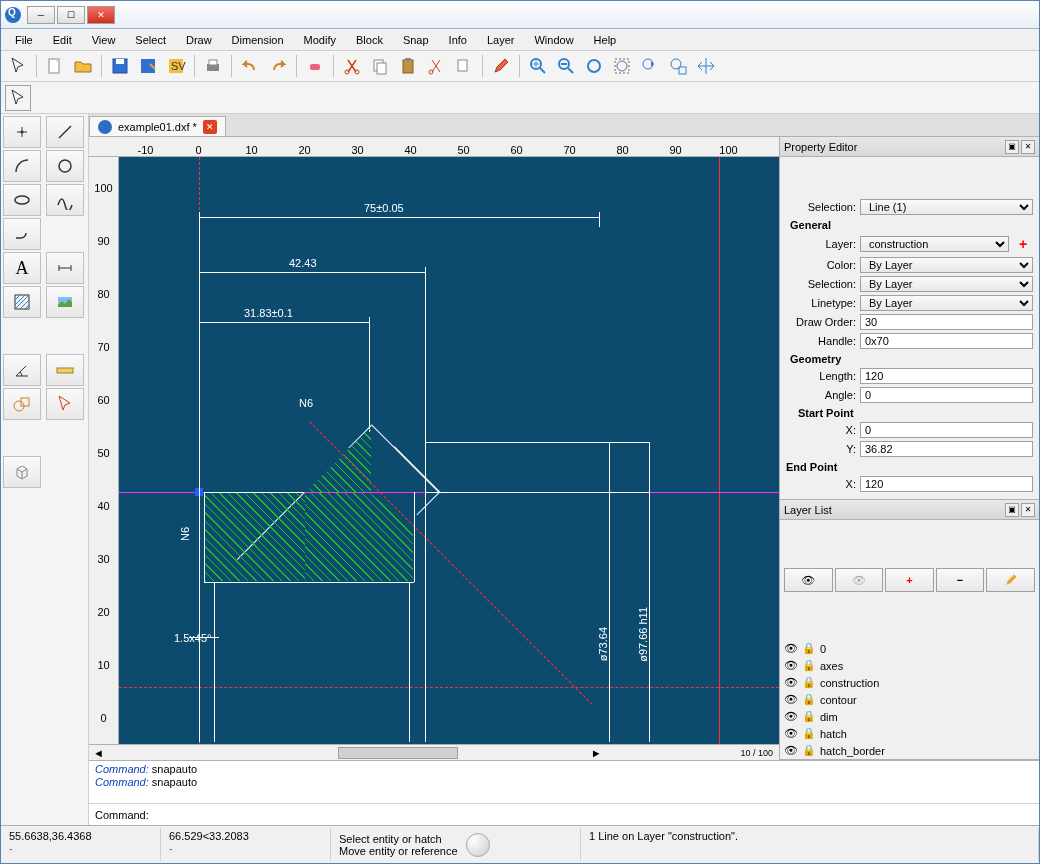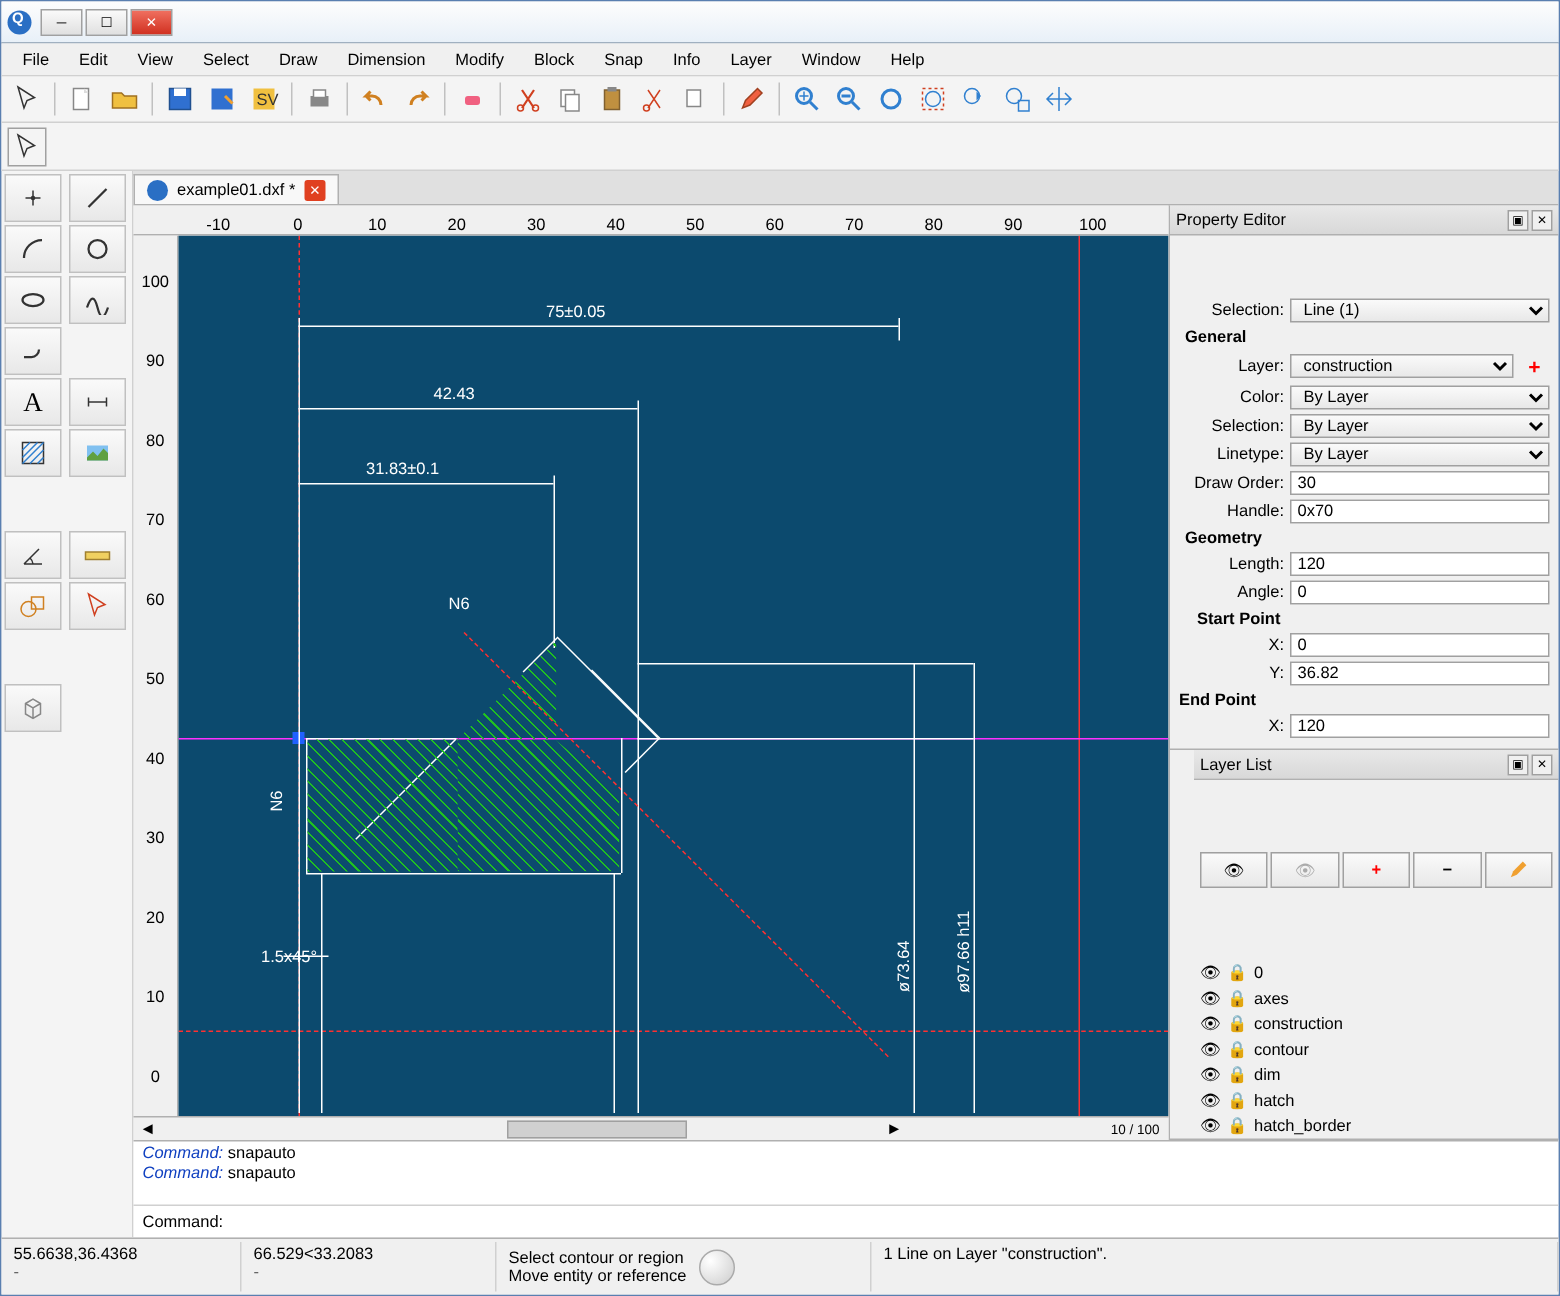--- a/index.html
+++ b/index.html
@@ -508,21 +508,21 @@
                 <input value="36.82" style="">
               </div>
               <div class="section-label" style="margin-left:0;">End Point</div>
               <div class="prop-row">
                 <label>X:</label>
                 <input value="120" style="">
               </div>
             </div>
           </div>
 
-          <div class="pane" style="flex:1;padding-left:16px;">
+          <div class="pane" style="flex:1;">
             <div class="pane-header">
               <span class="title">Layer List</span>
               <div class="pbtn">▣</div>
               <div class="pbtn">✕</div>
             </div>
             <div class="layerbtns">
               <div class="lbtn">👁</div>
               <div class="lbtn" style="color:#aaa;">👁</div>
               <div class="lbtn" style="color:red;font-weight:bold;">+</div>
               <div class="lbtn" style="font-weight:bold;">−</div>
@@ -590,21 +590,21 @@
     <div class="statuscell" style="width:160px;">
       <div>55.6638,36.4368</div>
       <div class="sub">-</div>
     </div>
     <div class="statuscell" style="width:170px;">
       <div>66.529&lt;33.2083</div>
       <div class="sub">-</div>
     </div>
     <div class="statuscell" style="width:250px;display:flex;align-items:center;gap:8px;">
       <div>
-        <div>Select contour or region</div>
+        <div>Select entity or hatch</div>
         <div>Move entity or reference</div>
       </div>
       <div style="width:24px;height:24px;border-radius:50%;background:radial-gradient(circle at 30% 30%,#fff,#ccc);border:1px solid #aaa;"></div>
     </div>
     <div class="statuscell" style="flex:1;">
       <div>1 Line on Layer "construction".</div>
     </div>
   </div>
 </div>
 

